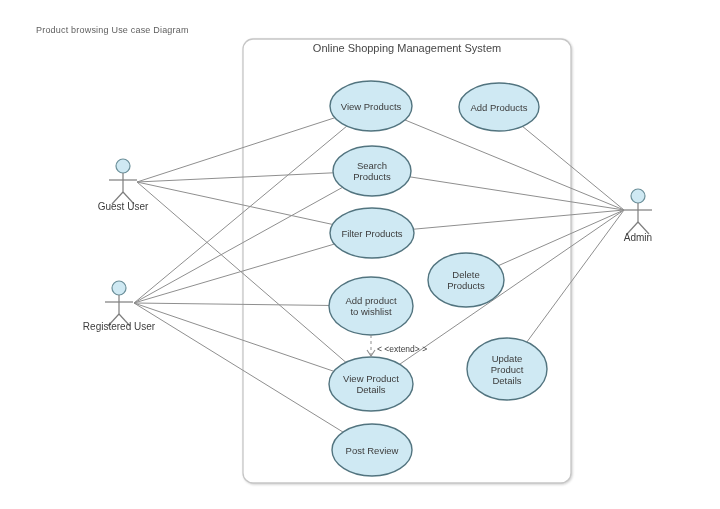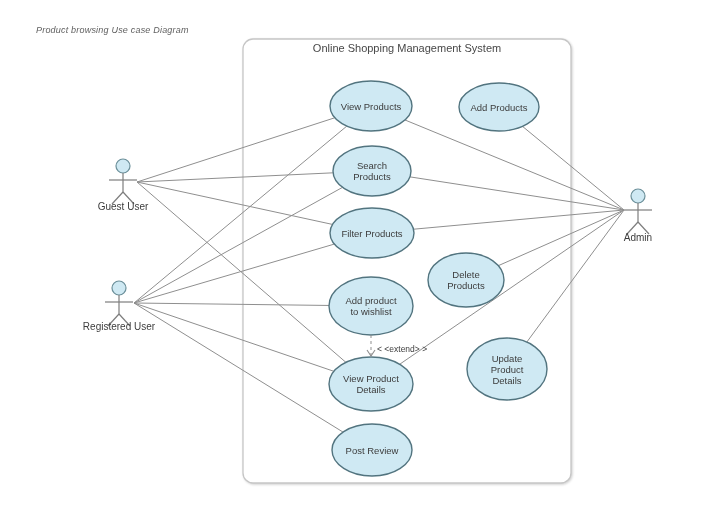--- a/index.html
+++ b/index.html
@@ -13,21 +13,20 @@
     width: 720px;
     height: 509px;
     background: #ffffff;
     overflow: hidden;
   }
   .page-title {
     position: absolute;
     left: 36px;
     top: 25px;
     font-size: 9px;
-    font-style: italic;
     color: #5f5f5f;
     letter-spacing: 0.2px;
   }
   svg { position: absolute; left: 0; top: 0; }
   .boundary {
     fill: #ffffff;
     stroke: #c6c6c6;
     stroke-width: 1.3;
     filter: drop-shadow(1.5px 1.5px 1px rgba(0,0,0,0.18));
   }

